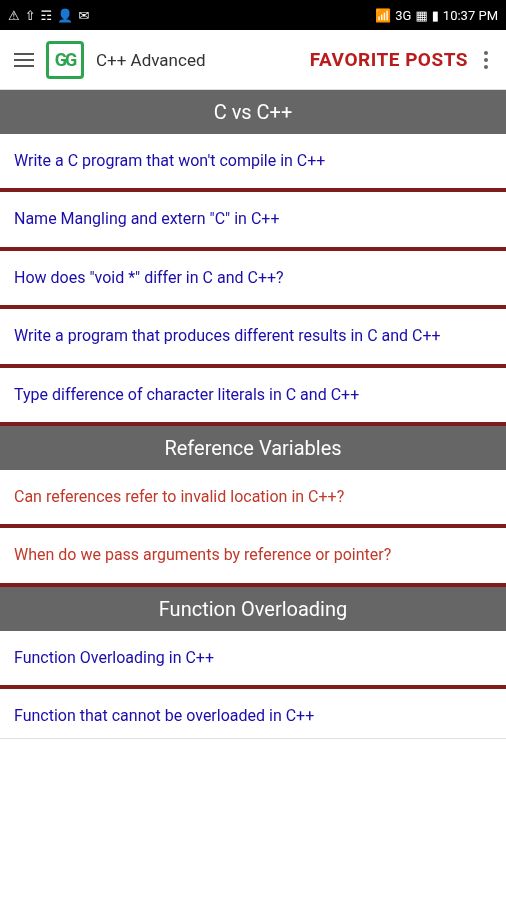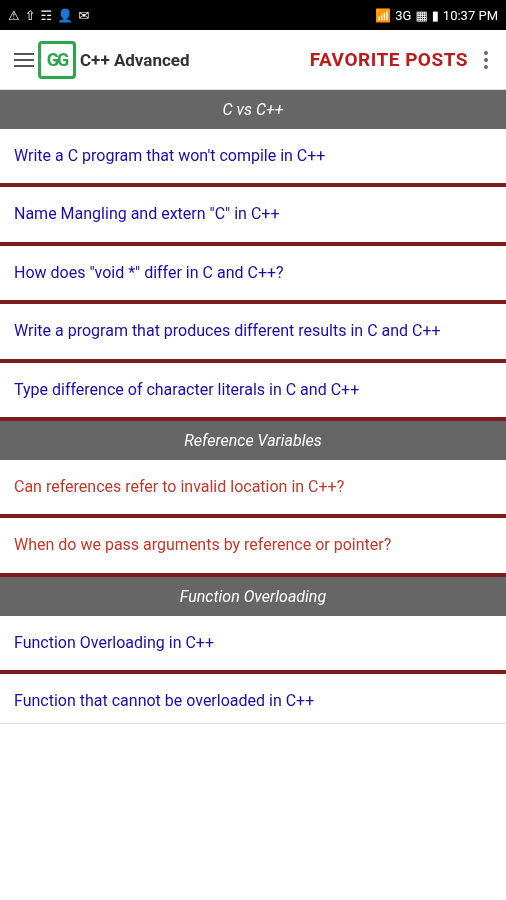--- a/index.html
+++ b/index.html
@@ -47,21 +47,21 @@
       height: 60px;
       display: flex;
       align-items: center;
       padding: 0 10px;
       border-bottom: 1px solid #ddd;
     }
 
     .app-bar-left {
       display: flex;
       align-items: center;
-      gap: 0;
+      gap: 8px;
       flex: 1;
     }
 
     .hamburger {
       display: flex;
       flex-direction: column;
       gap: 4px;
       cursor: pointer;
       padding: 4px;
     }
@@ -88,21 +88,21 @@
       align-items: center;
       justify-content: center;
       font-size: 18px;
       font-weight: bold;
       color: #2da44e;
       letter-spacing: -2px;
     }
 
     .app-title {
       font-size: 17px;
-      font-weight: 700;
+      font-weight: 400;
       color: #333;
     }
 
     .favorite-btn {
       font-size: 19px;
       font-weight: bold;
       color: #b91c1c;
       letter-spacing: 0.5px;
       padding: 0 8px;
       cursor: pointer;
@@ -131,22 +131,21 @@
 
     
     .section-header {
       background: #666;
       padding: 10px 16px;
       text-align: center;
     }
 
     .section-header-text {
       color: #fff;
-      font-style: italic;
-      font-size: 16px;
+      font-size: 20px;
       font-weight: 400;
     }
 
     
     .list-item {
       padding: 16px 14px;
       border-bottom: 4px solid #7f1d1d;
       cursor: pointer;
     }
 

